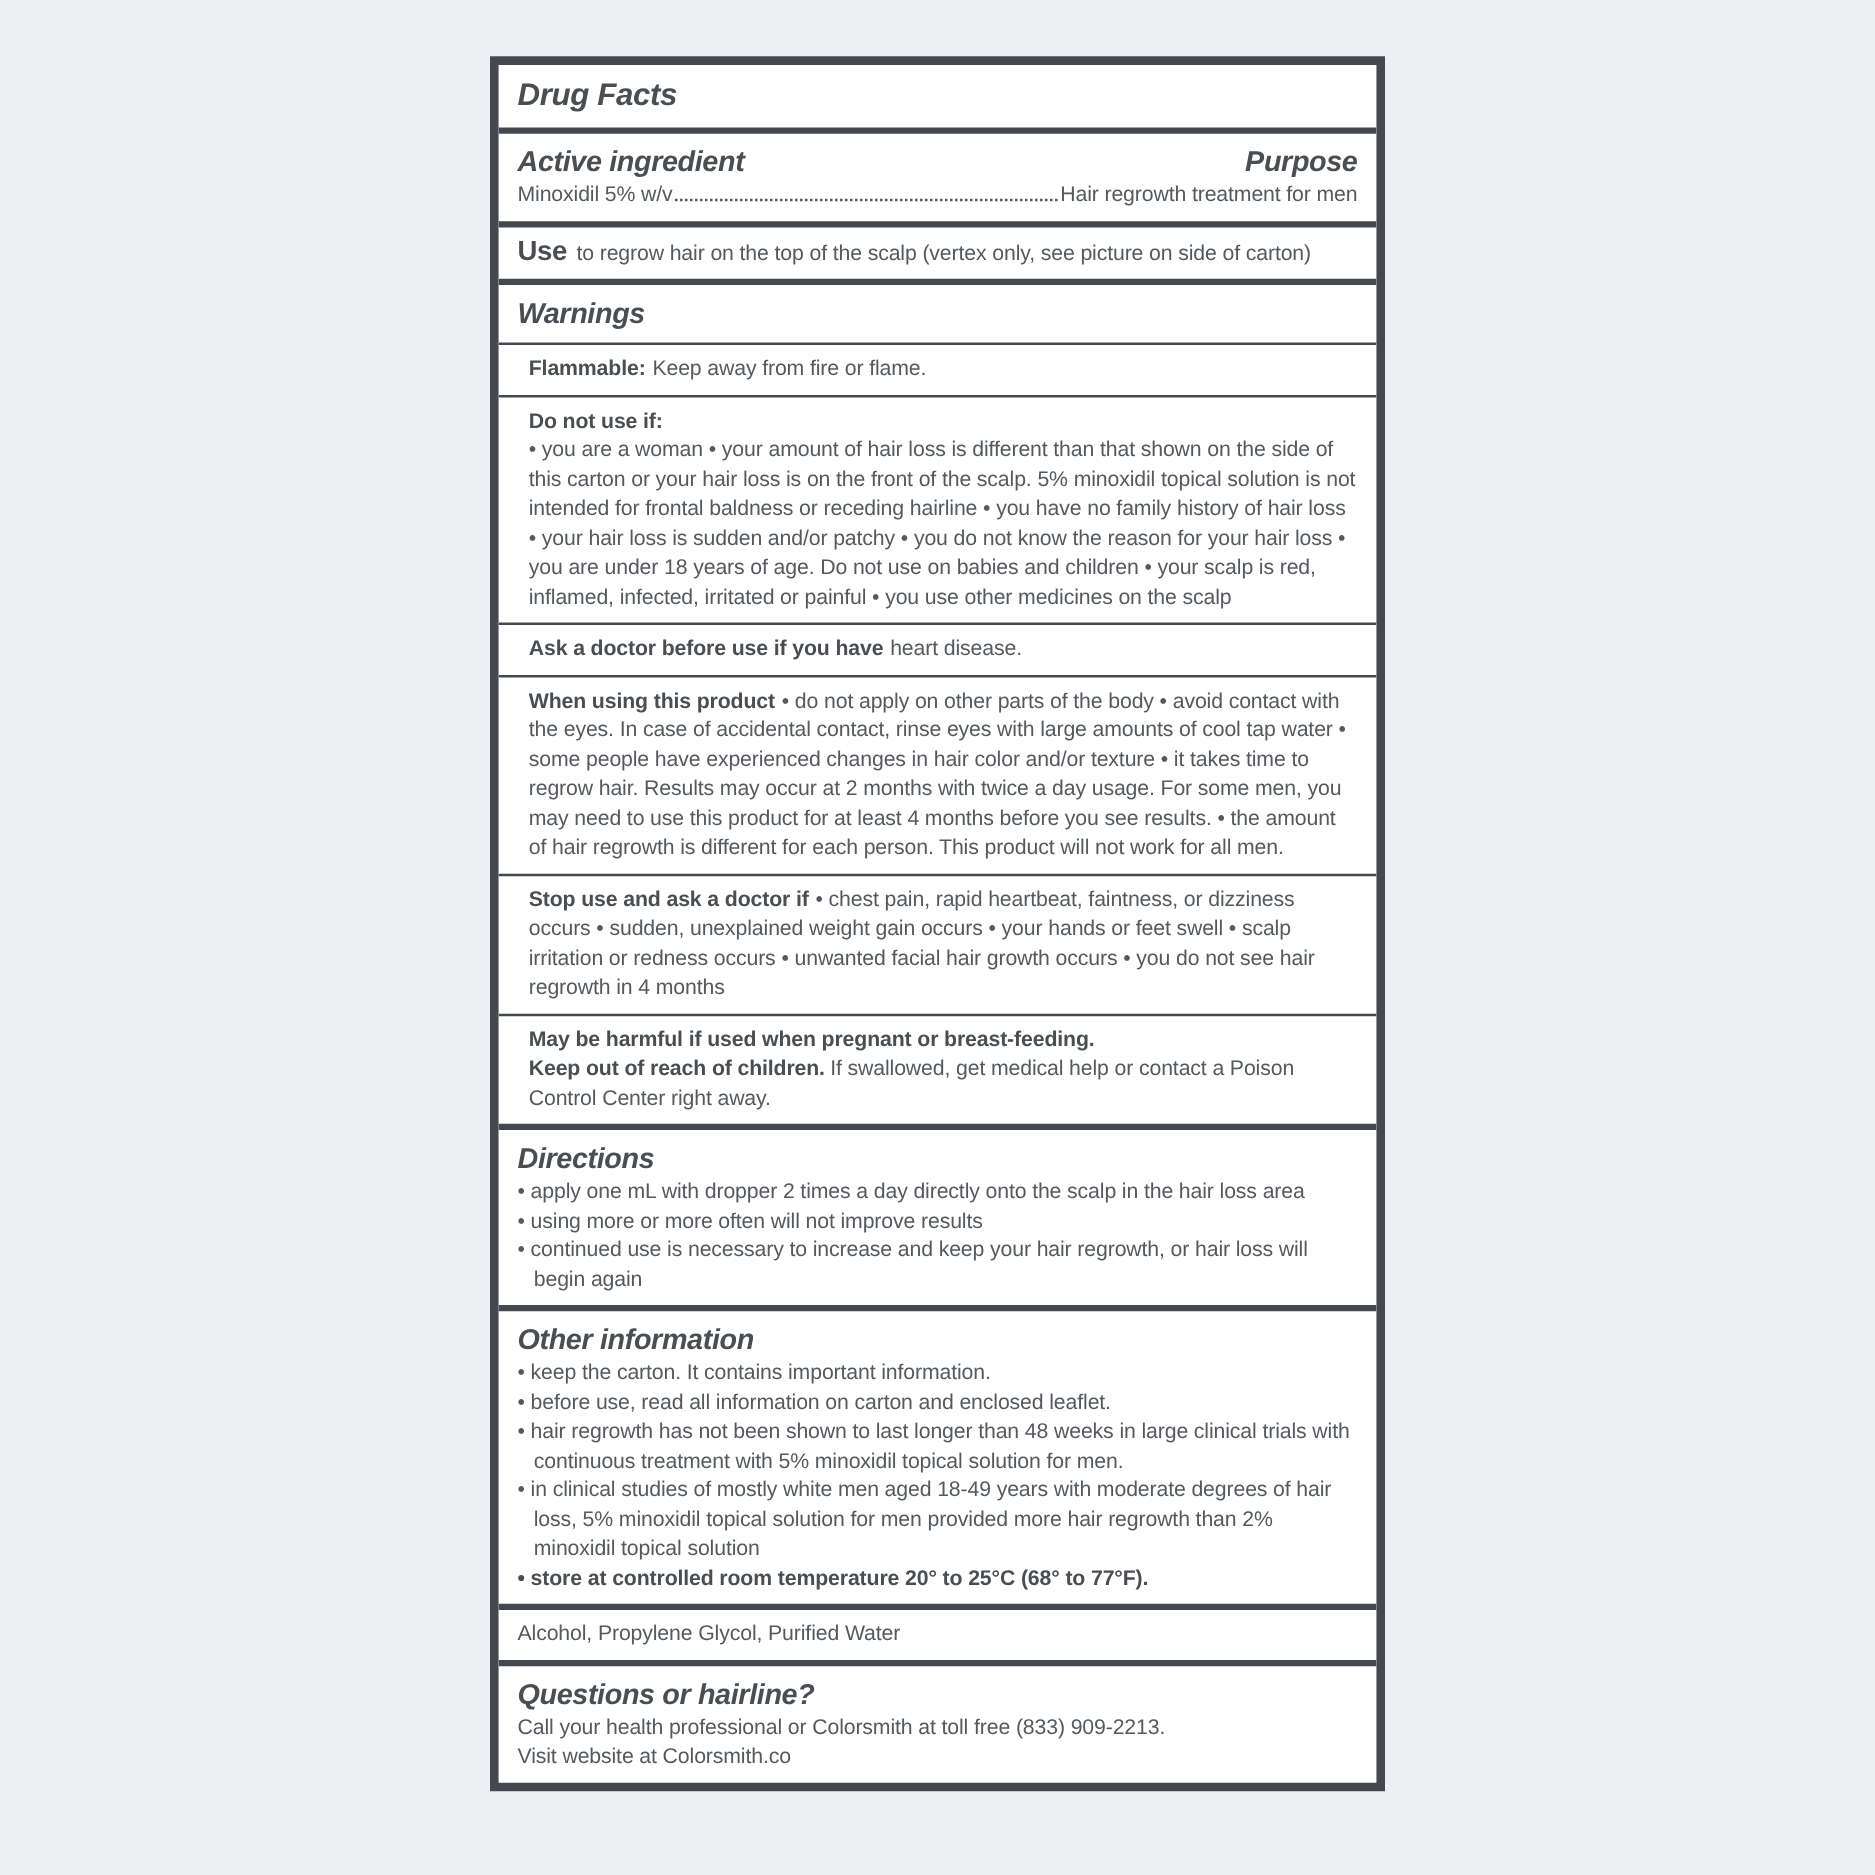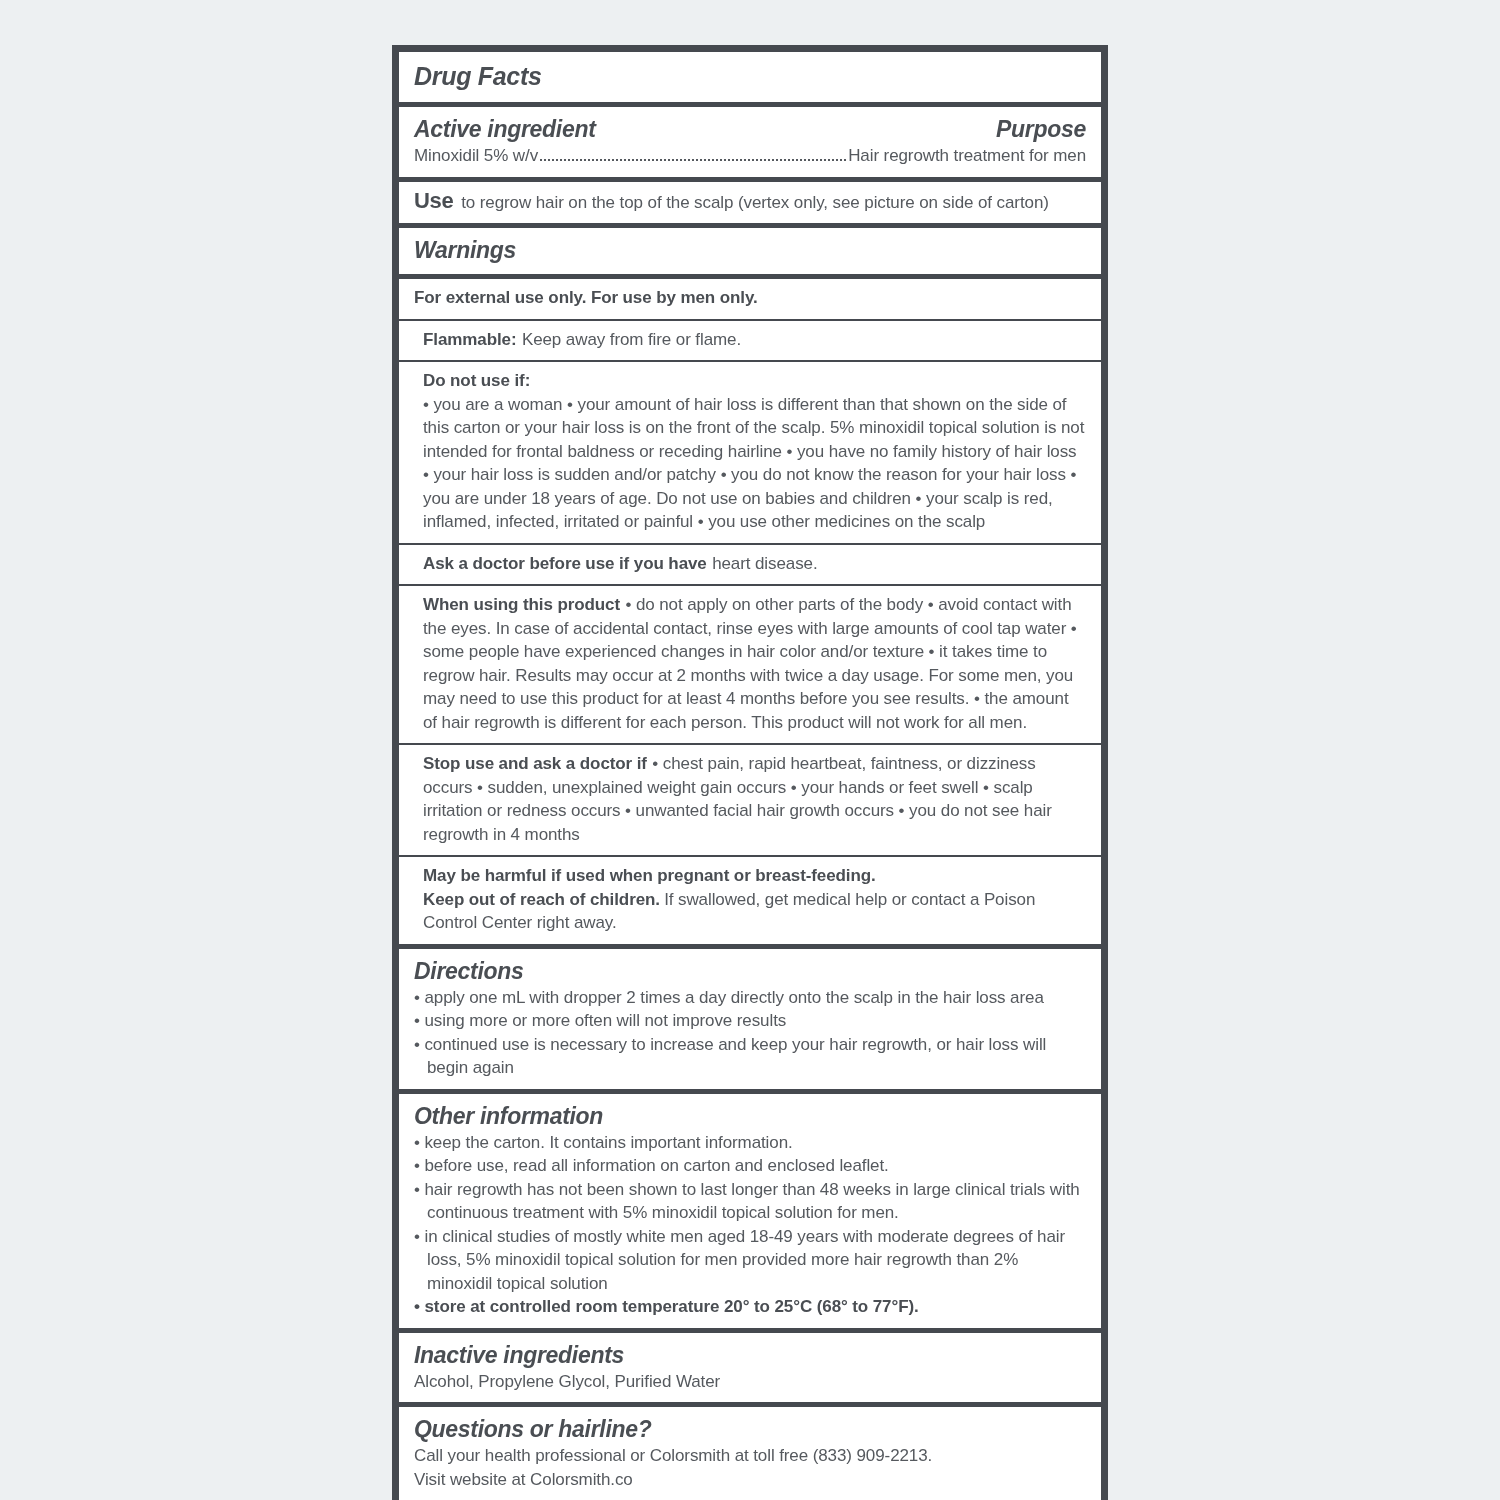--- a/index.html
+++ b/index.html
@@ -87,23 +87,20 @@
     </section>
 
     <section class="sec sep-major">
       <p><span class="inline-h">Use</span><span>to regrow hair on the top of the scalp (vertex only, see picture on side of carton)</span></p>
     </section>
 
     <section class="sec sep-major">
       <div class="h-ital">Warnings</div>
     </section>
 
-    <section class="sec sep-major">
-      <p class="boldline">For external use only. For use by men only.</p>
-    </section>
 
     <section class="sec sep-minor">
       <p><span class="lead-b">Flammable:</span><span>Keep away from fire or flame.</span></p>
     </section>
 
     <section class="sec sep-minor">
       <p class="boldline">Do not use if:</p>
       <p>• you are a woman • your amount of hair loss is different than that shown on the side of this carton or your hair loss is on the front of the scalp. 5% minoxidil topical solution is not intended for frontal baldness or receding hairline • you have no family history of hair loss • your hair loss is sudden and/or patchy • you do not know the reason for your hair loss • you are under 18 years of age. Do not use on babies and children • your scalp is red, inflamed, infected, irritated or painful • you use other medicines on the scalp</p>
     </section>
 
@@ -134,21 +131,20 @@
     <section class="sec sep-major">
       <div class="h-ital">Other information</div>
       <p class="bullet">• keep the carton. It contains important information.</p>
       <p class="bullet">• before use, read all information on carton and enclosed leaflet.</p>
       <p class="bullet">• hair regrowth has not been shown to last longer than 48 weeks in large clinical trials with continuous treatment with 5% minoxidil topical solution for men.</p>
       <p class="bullet">• in clinical studies of mostly white men aged 18-49 years with moderate degrees of hair loss, 5% minoxidil topical solution for men provided more hair regrowth than 2% minoxidil topical solution</p>
       <p class="bullet boldline">• store at controlled room temperature 20° to 25°C (68° to 77°F).</p>
     </section>
 
     <section class="sec sep-major">
-      <div class="h-ital">Inactive ingredients</div>
       <p>Alcohol, Propylene Glycol, Purified Water</p>
     </section>
 
     <section class="sec sep-major">
       <div class="h-ital">Questions or hairline?</div>
       <p>Call your health professional or Colorsmith at toll free (833) 909-2213.</p>
       <p>Visit website at Colorsmith.co</p>
     </section>
 
   </div>

